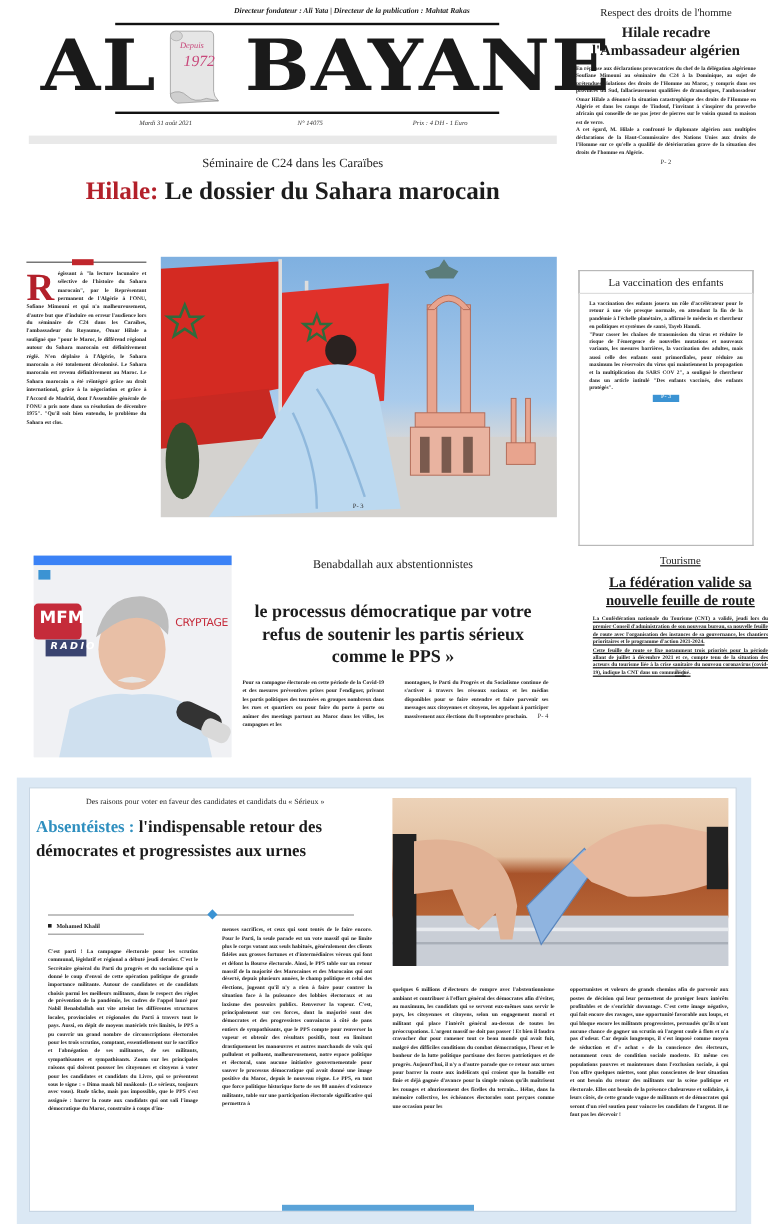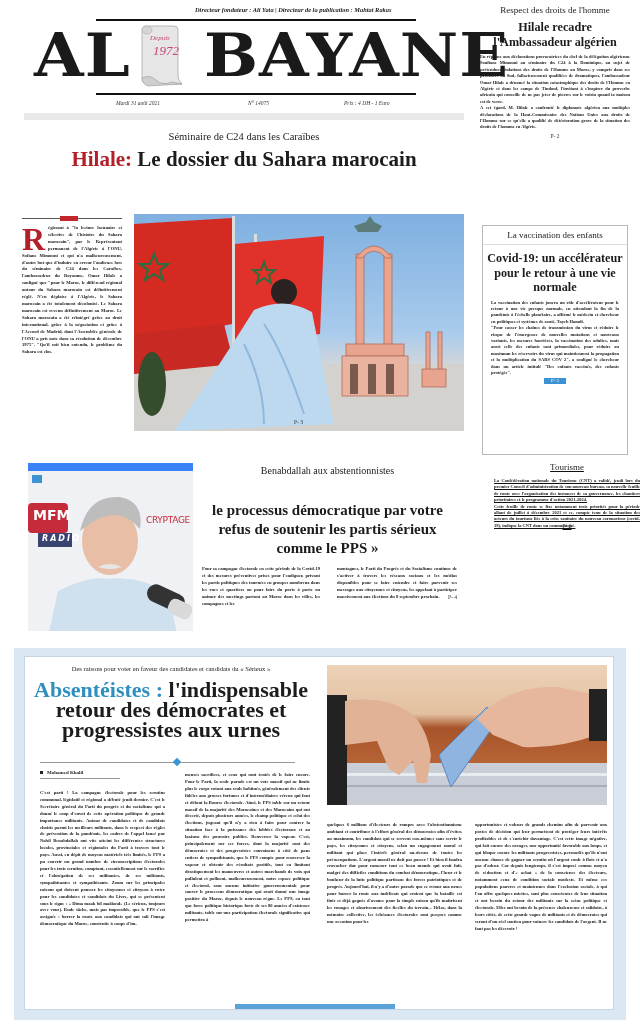--- a/index.html
+++ b/index.html
@@ -47,21 +47,21 @@
   #hilale-box { position: absolute; left: 8px; top: 5px; width: 150px; }
   #covid-box { position: absolute; left: 10px; top: 225px; width: 146px; height: 230px; border: 1px solid #b8b8b8; border-top: none; }
   #covid-box .kick-box { border: 1px solid #b8b8b8; border-bottom: 1px solid #ddd; height: 20px; display: flex; align-items: center; justify-content: center; margin: 0 -1px; }
   #covid-box .page-badge { display: block; width: 22px; margin: 2px auto 0; background: #3b93d3; color: #fff; font-size: 5px; text-align: center; line-height: 6px; }
   #tour-box { position: absolute; left: 22px; top: 462px; width: 146px; text-decoration: underline; }
 
   
   #feature-frame { left: 14px; top: 648px; width: 612px; height: 372px; background: #dbe8f4; }
   #feature-inner { left: 24px; top: 656px; width: 590px; height: 354px; background: #ffffff; border: 1px solid #c8d6e4; }
   #feat-kicker { left: 30px; top: 665px; width: 282px; text-align: center; font-size: 6.6px; color: #222; white-space: nowrap; }
-  #feat-headline { left: 30px; top: 680px; width: 282px; text-align: center; font-size: 22px; line-height: 20px; font-weight: bold; color: #1c1c1c; }
+  #feat-headline { left: 30px; top: 680px; width: 282px; font-size: 14px; line-height: 20px; font-weight: bold; color: #1c1c1c; }
   #feat-headline .accent { color: #2f8fbf; }
   #feat-rule { left: 40px; top: 762px; width: 255px; height: 1px; background: #999; }
   #feat-dot { left: 174px; top: 759px; width: 6px; height: 6px; background: #3b93d3; transform: rotate(45deg); }
   #byline { left: 40px; top: 770px; width: 80px; font-size: 5px; font-weight: bold; color: #222; border-bottom: 1px solid #999; padding-bottom: 3px; }
   #feat-col1 { left: 40px; top: 790px; width: 125px; }
   #feat-col2 { left: 185px; top: 772px; width: 125px; }
   #feat-col3 { left: 327px; top: 822px; width: 135px; }
   #feat-col4 { left: 475px; top: 822px; width: 132px; }
   #vote-photo { left: 327px; top: 665px; width: 280px; height: 140px; background: linear-gradient(180deg, #ecd2b8 0%, #e3c0a0 35%, #a8532a 45%, #b66436 70%, #d9dde2 72%, #c6ccd4 100%); overflow: hidden; }
   #feat-bar { left: 235px; top: 1004px; width: 160px; height: 5px; background: #5aa3d8; }
@@ -188,30 +188,30 @@
       <p>En réponse aux déclarations provocatrices du chef de la délégation algérienne Soufiane Mimouni au séminaire du C24 à la Dominique, au sujet de prétendues violations des droits de l'Homme au Maroc, y compris dans ses provinces du Sud, fallacieusement qualifiées de dramatiques, l'ambassadeur Omar Hilale a dénoncé la situation catastrophique des droits de l'Homme en Algérie et dans les camps de Tindouf, l'invitant à s'inspirer du proverbe africain qui conseille de ne pas jeter de pierres sur le voisin quand ta maison est de verre.</p>
       <p>A cet égard, M. Hilale a confronté le diplomate algérien aux multiples déclarations de la Haut-Commissaire des Nations Unies aux droits de l'Homme sur ce qu'elle a qualifié de détérioration grave de la situation des droits de l'homme en Algérie.</p>
     </div>
     <div class="pref" style="text-align:center;margin-top:2px;">P- 2</div>
   </div>
 
   <div id="covid-box">
     <div class="kick-box">
         <span class="r-kicker">La vaccination des enfants</span>
       </div>
-    <div class="r-headline" style="margin-top:6px;">Covid-19: un accélérateur pour le retour à une vie normale</div>
     <div class="body-text" style="margin:5px 8px 0 8px;font-size:4.5px;line-height:6.4px;">
       <p>La vaccination des enfants jouera un rôle d'accélérateur pour le retour à une vie presque normale, en attendant la fin de la pandémie à l'échelle planétaire, a affirmé le médecin et chercheur en politiques et systèmes de santé, Tayeb Hamdi.</p>
       <p>"Pour casser les chaînes de transmission du virus et réduire le risque de l'émergence de nouvelles mutations et nouveaux variants, les mesures barrières, la vaccination des adultes, mais aussi celle des enfants sont primordiales, pour réduire au maximum les réservoirs du virus qui maintiennent la propagation et la multiplication du SARS COV 2", a souligné le chercheur dans un article intitulé "Des enfants vaccinés, des enfants protégés".</p>
     </div>
     <span class="page-badge">P- 3</span>
   </div>
 
   <div id="tour-box">
     <div class="r-kicker">Tourisme</div>
+    <div class="r-headline" style="margin-top:6px;">La fédération valide sa nouvelle feuille de route</div>
     <div class="body-text" style="margin-top:6px;font-size:4.5px;line-height:6.4px;">
       <p>La Confédération nationale du Tourisme (CNT) a validé, jeudi lors du premier Conseil d'administration de son nouveau bureau, sa nouvelle feuille de route avec l'organisation des instances de sa gouvernance, les chantiers prioritaires et le programme d'action 2021-2024.</p>
       <p>Cette feuille de route se fixe notamment trois priorités pour la période allant de juillet à décembre 2021 et ce, compte tenu de la situation des acteurs du tourisme liée à la crise sanitaire du nouveau coronavirus (covid-19), indique la CNT dans un communiqué.</p>
     </div>
     <div class="pref" style="text-align:center;margin-top:-6px;">P- 6</div>
   </div>
 </div>
 
 <div class="abs" id="feature-frame"></div>
 <div class="abs" id="feature-inner"></div>

